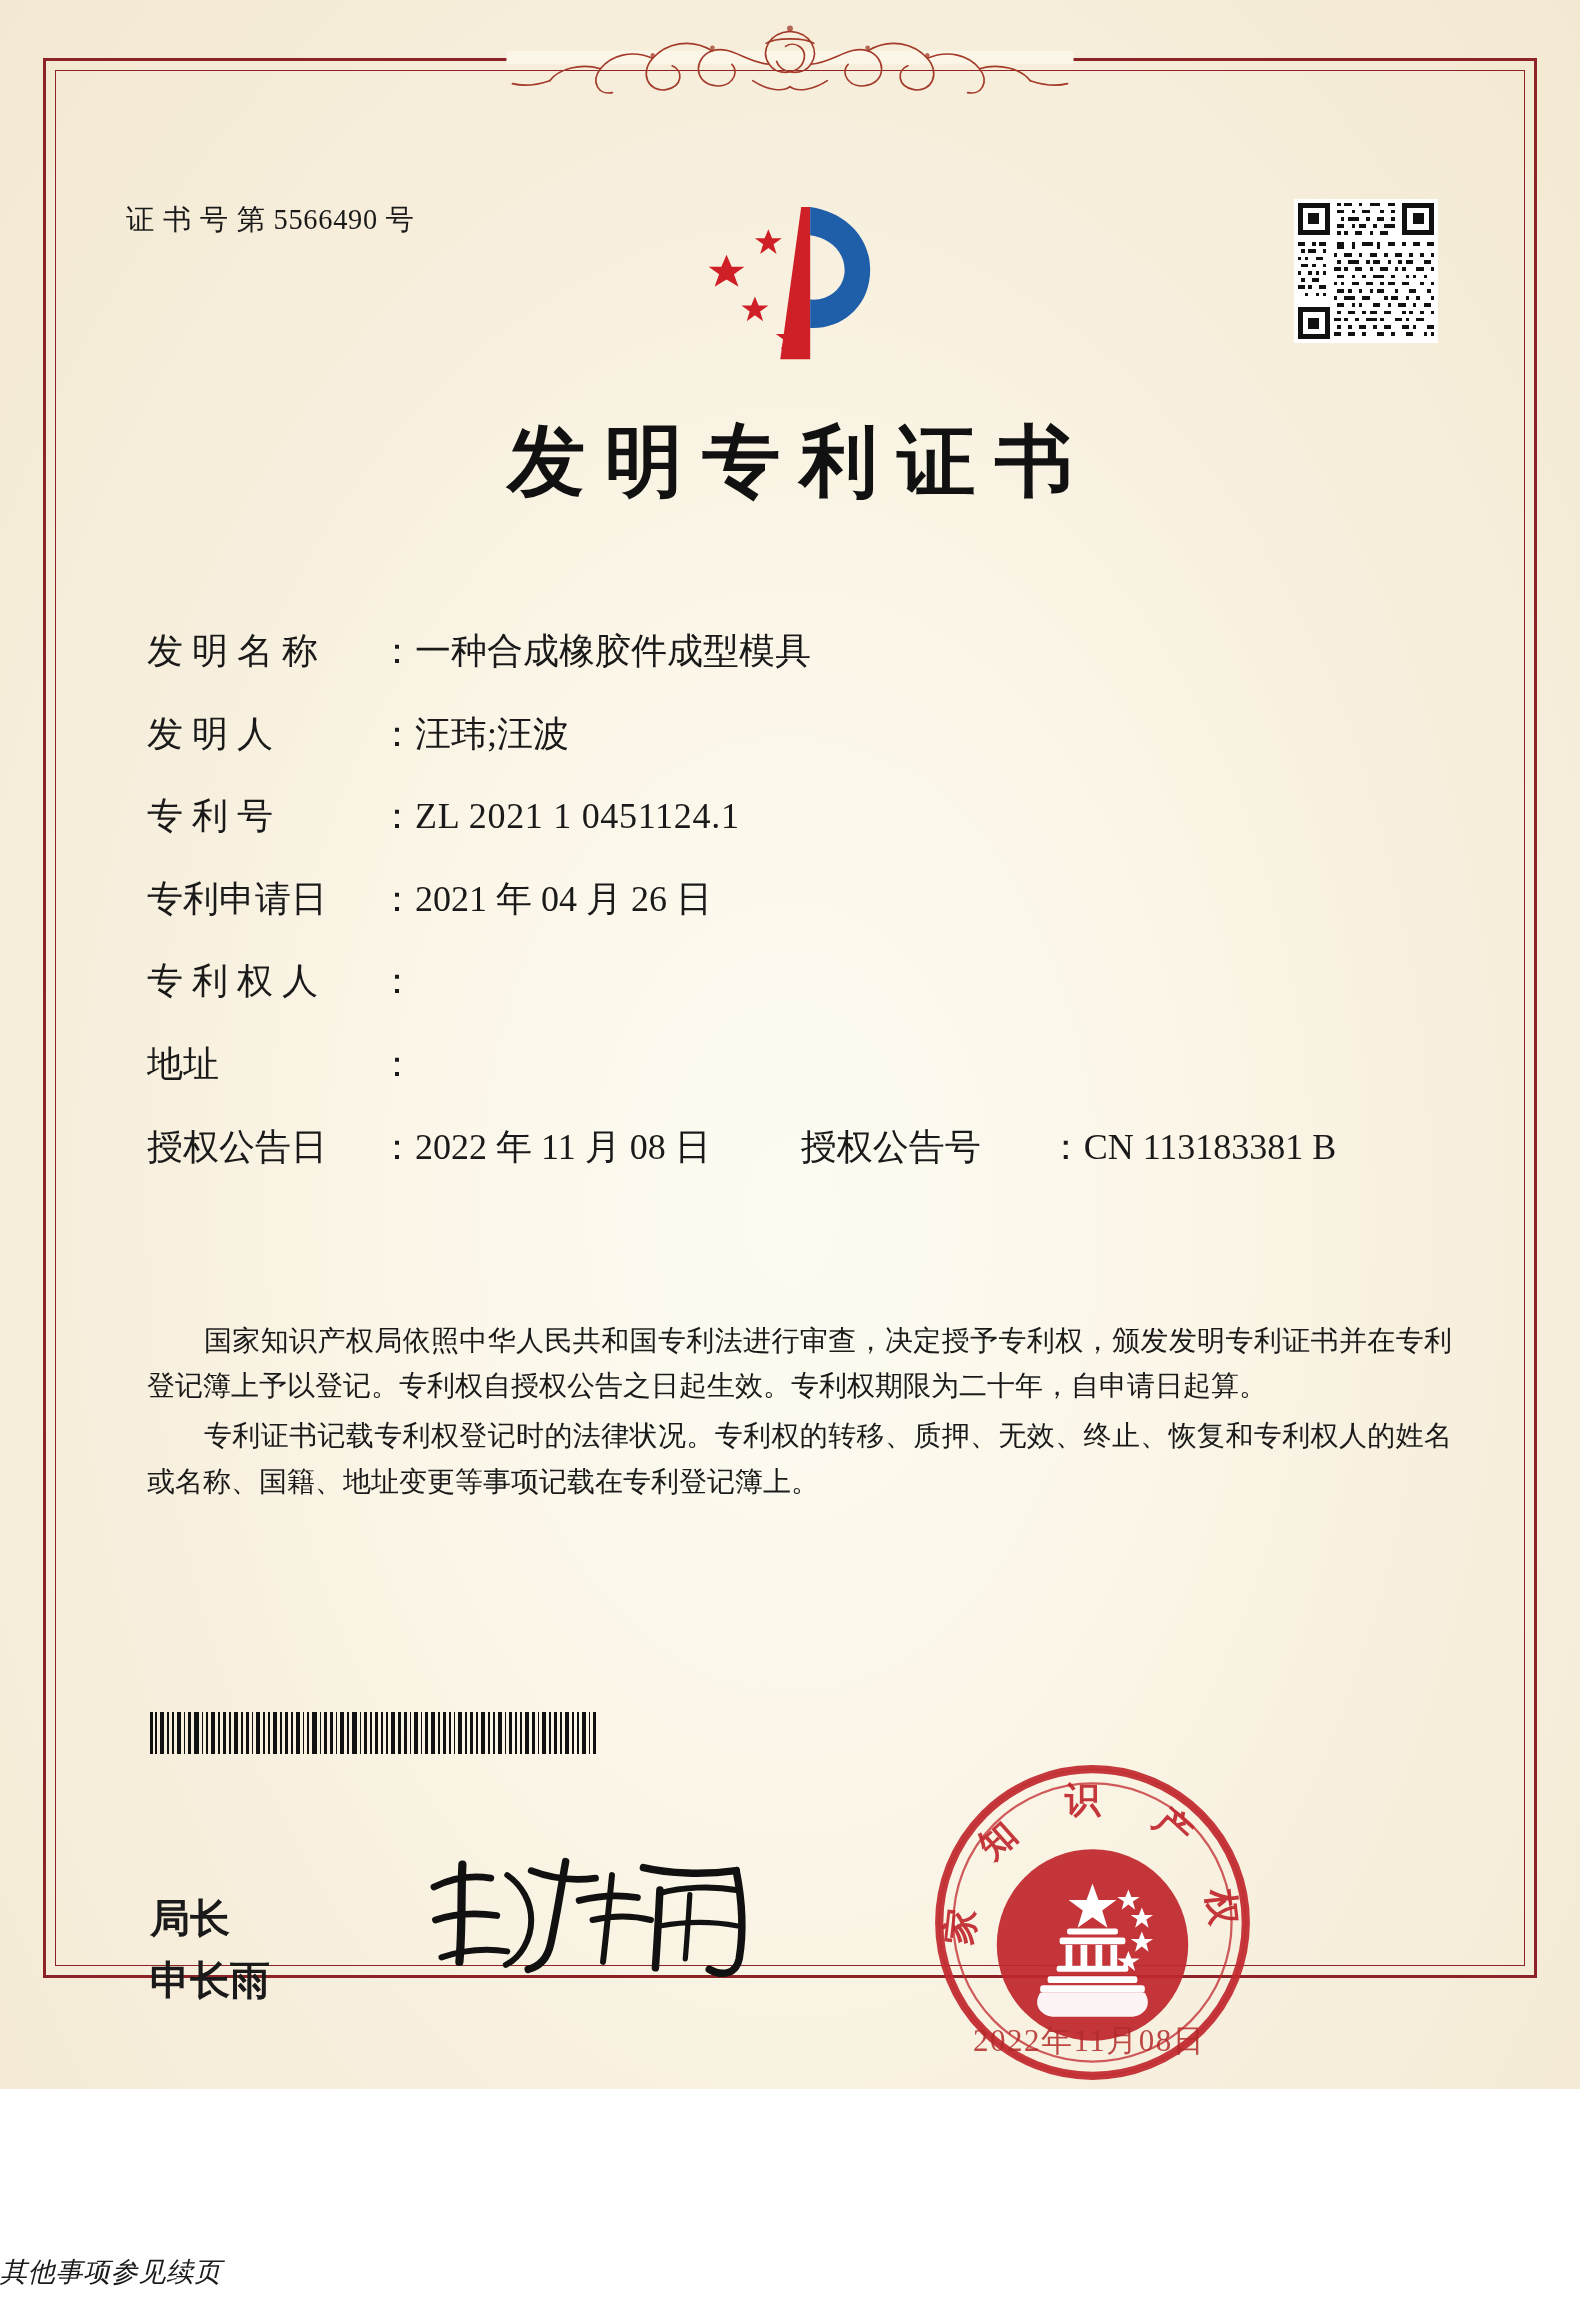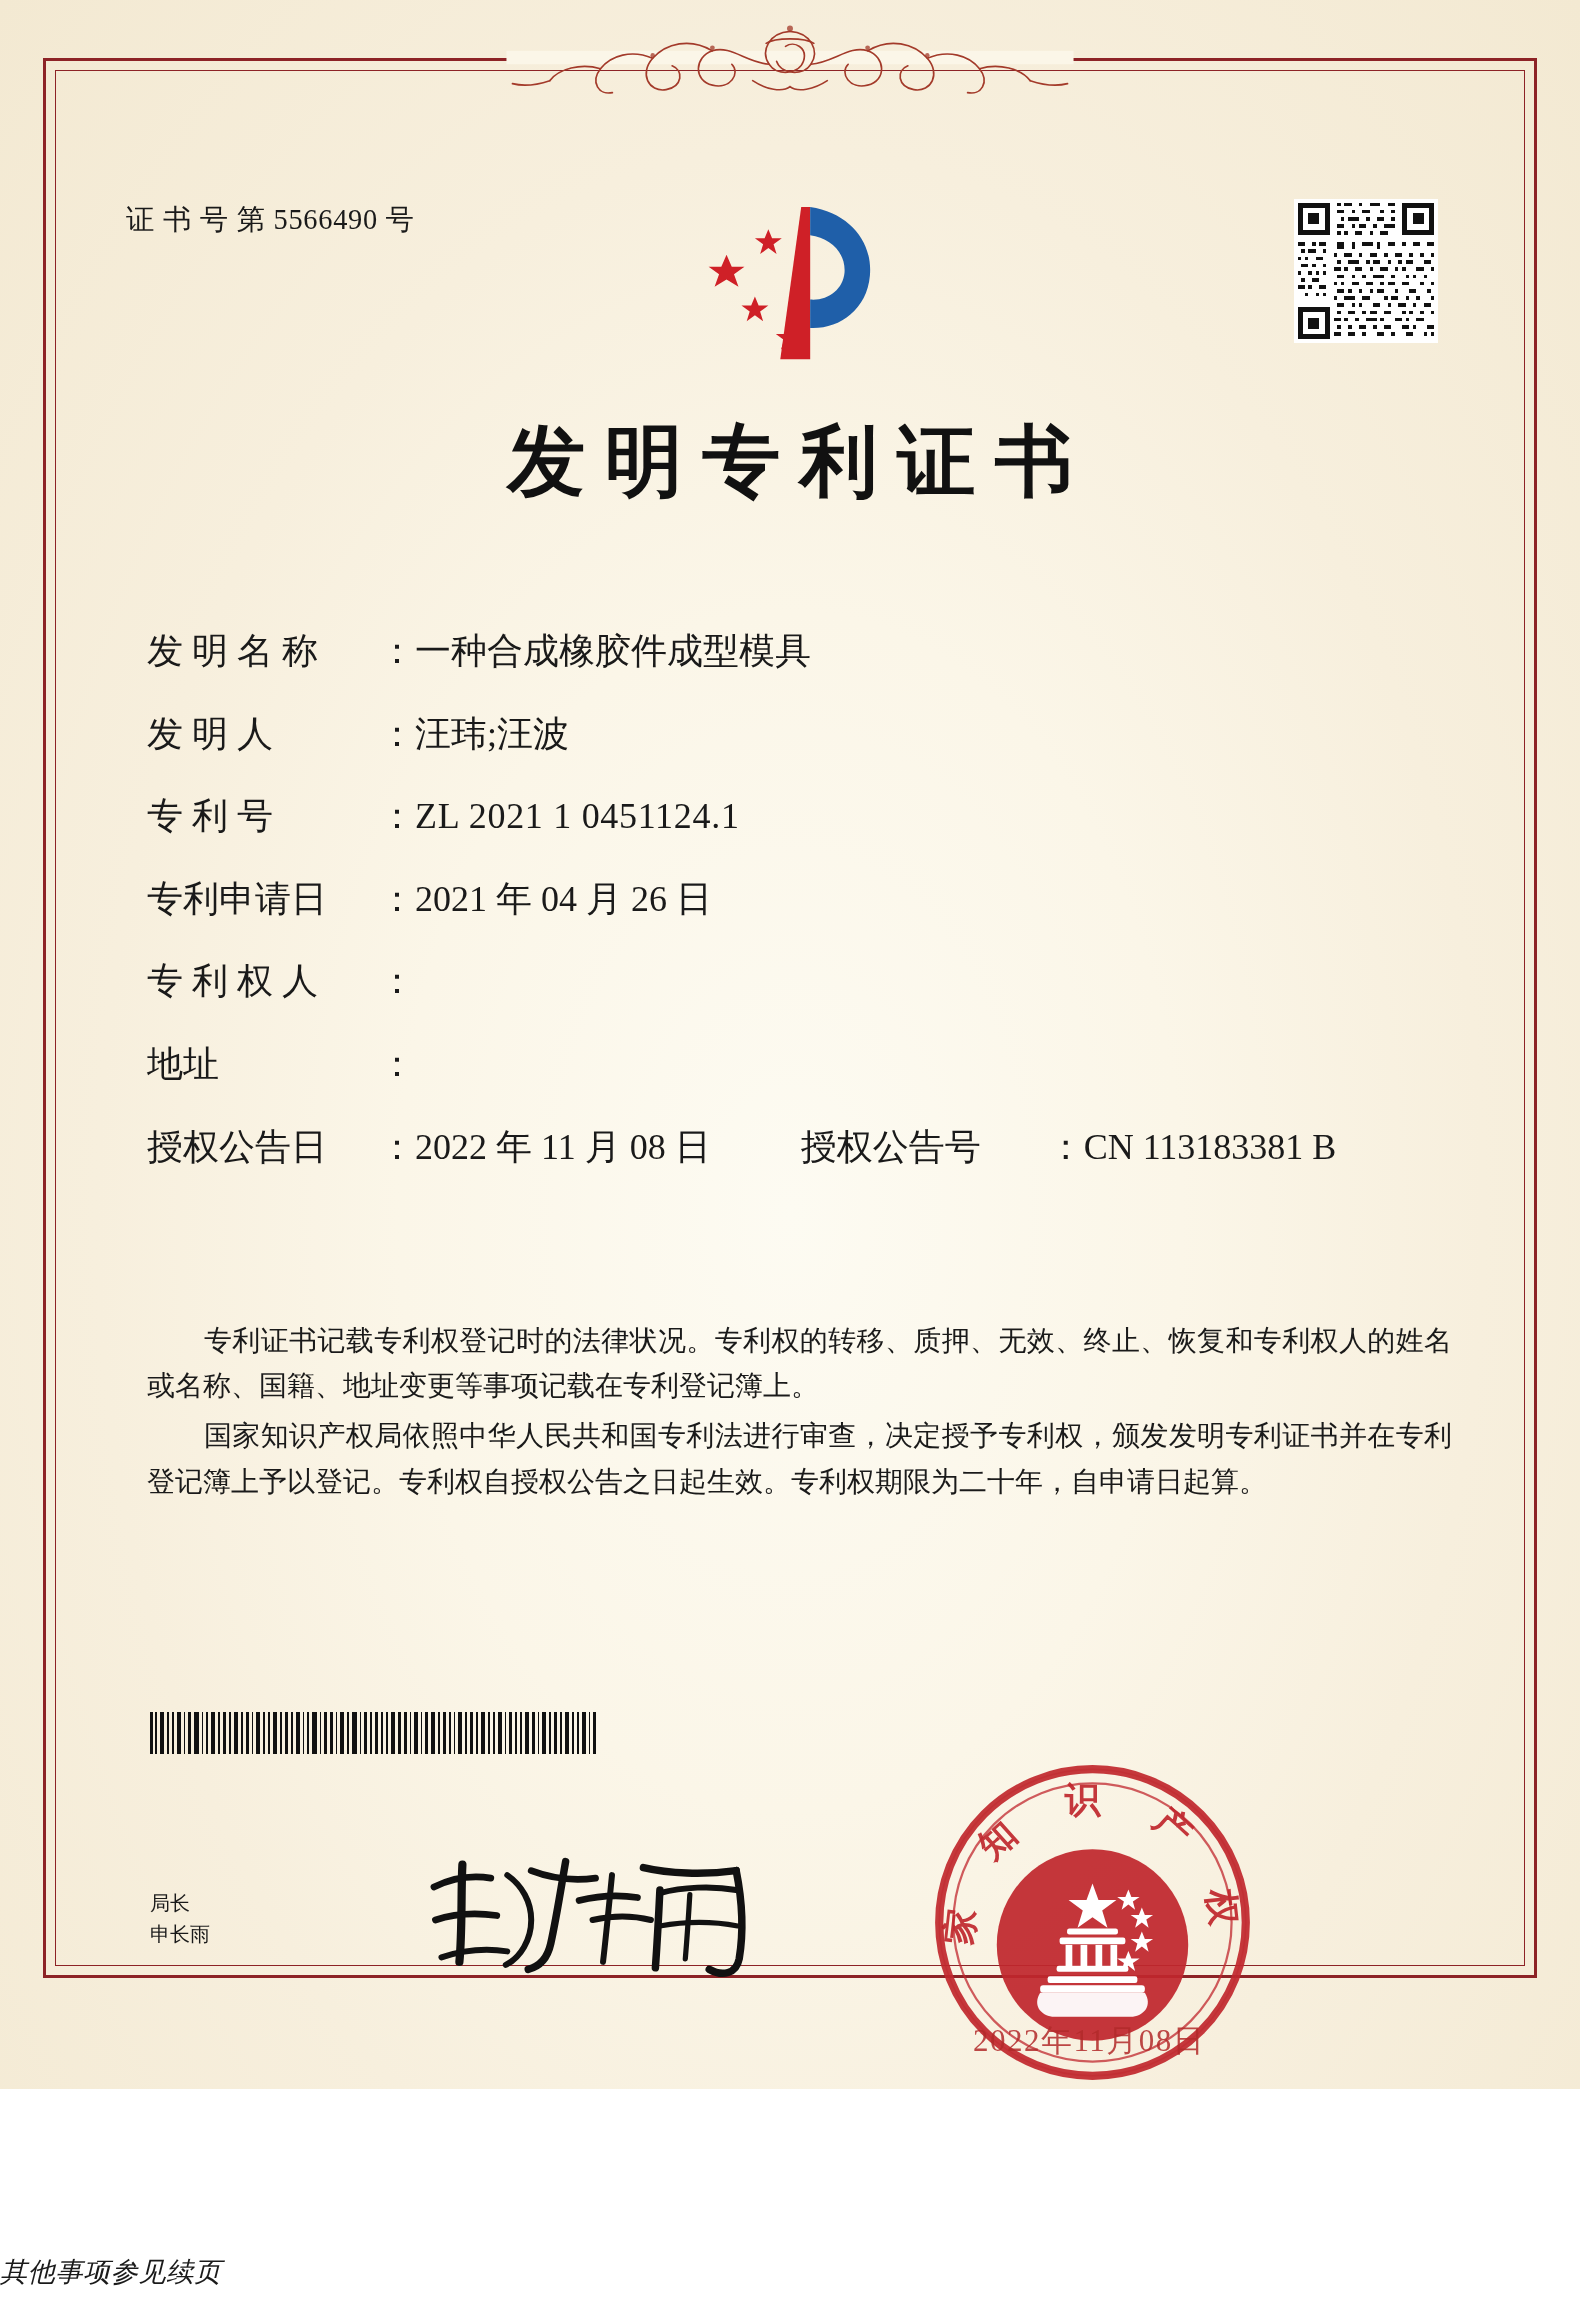--- a/index.html
+++ b/index.html
@@ -162,22 +162,23 @@
     top: 1712px;
     width: 449px;
     height: 42px;
   }
 
   
   .sig-label {
     position: absolute;
     left: 150px;
     top: 1888px;
-    font-size: 20px;
+    font-size: 40px;
     line-height: 1.55;
+    font-weight: bold;
   }
   .signature {
     position: absolute;
     left: 419px;
     top: 1848px;
     width: 389px;
     height: 135px;
   }
 
   
@@ -488,22 +489,22 @@
       <span style="flex:0 0 18px;">：</span>
       <span>2022 年 11 月 08 日</span>
       <span class="second-label">授权公告号</span>
       <span style="flex:0 0 18px;">：</span>
       <span class="latin">CN 113183381 B</span>
     </div>
 
   </div>
 
   <div class="paras">
+    <p>国家知识产权局依照中华人民共和国专利法进行审查，决定授予专利权，颁发发明专利证书并在专利登记簿上予以登记。专利权自授权公告之日起生效。专利权期限为二十年，自申请日起算。</p>
     <p>专利证书记载专利权登记时的法律状况。专利权的转移、质押、无效、终止、恢复和专利权人的姓名或名称、国籍、地址变更等事项记载在专利登记簿上。</p>
-    <p>国家知识产权局依照中华人民共和国专利法进行审查，决定授予专利权，颁发发明专利证书并在专利登记簿上予以登记。专利权自授权公告之日起生效。专利权期限为二十年，自申请日起算。</p>
   </div>
 
   <svg class="barcode" viewBox="0 0 600 56" shape-rendering="crispEdges">
     <rect width="600" height="56" fill="transparent"></rect>
     <g fill="#111">
       <rect x="0" y="0" width="4" height="56"></rect>
         <rect x="7" y="0" width="2" height="56"></rect>
       <rect x="13" y="0" width="6" height="56"></rect>
         <rect x="23" y="0" width="3" height="56"></rect>
       <rect x="30" y="0" width="2" height="56"></rect>

